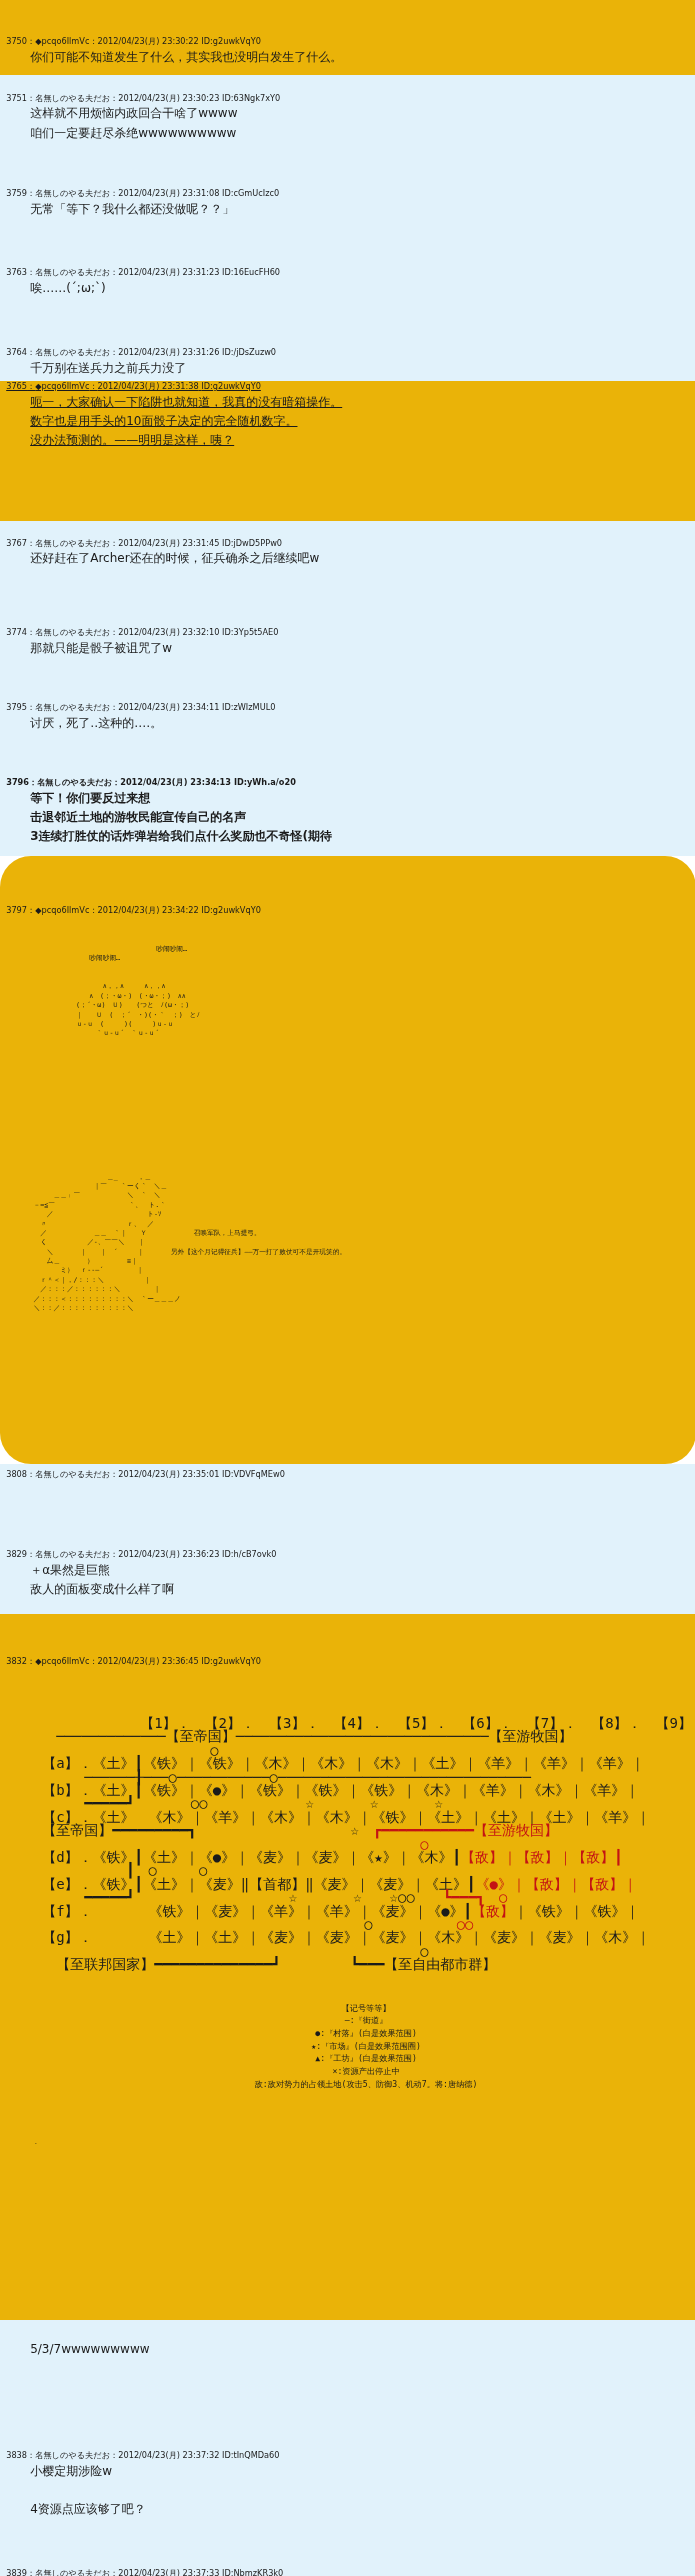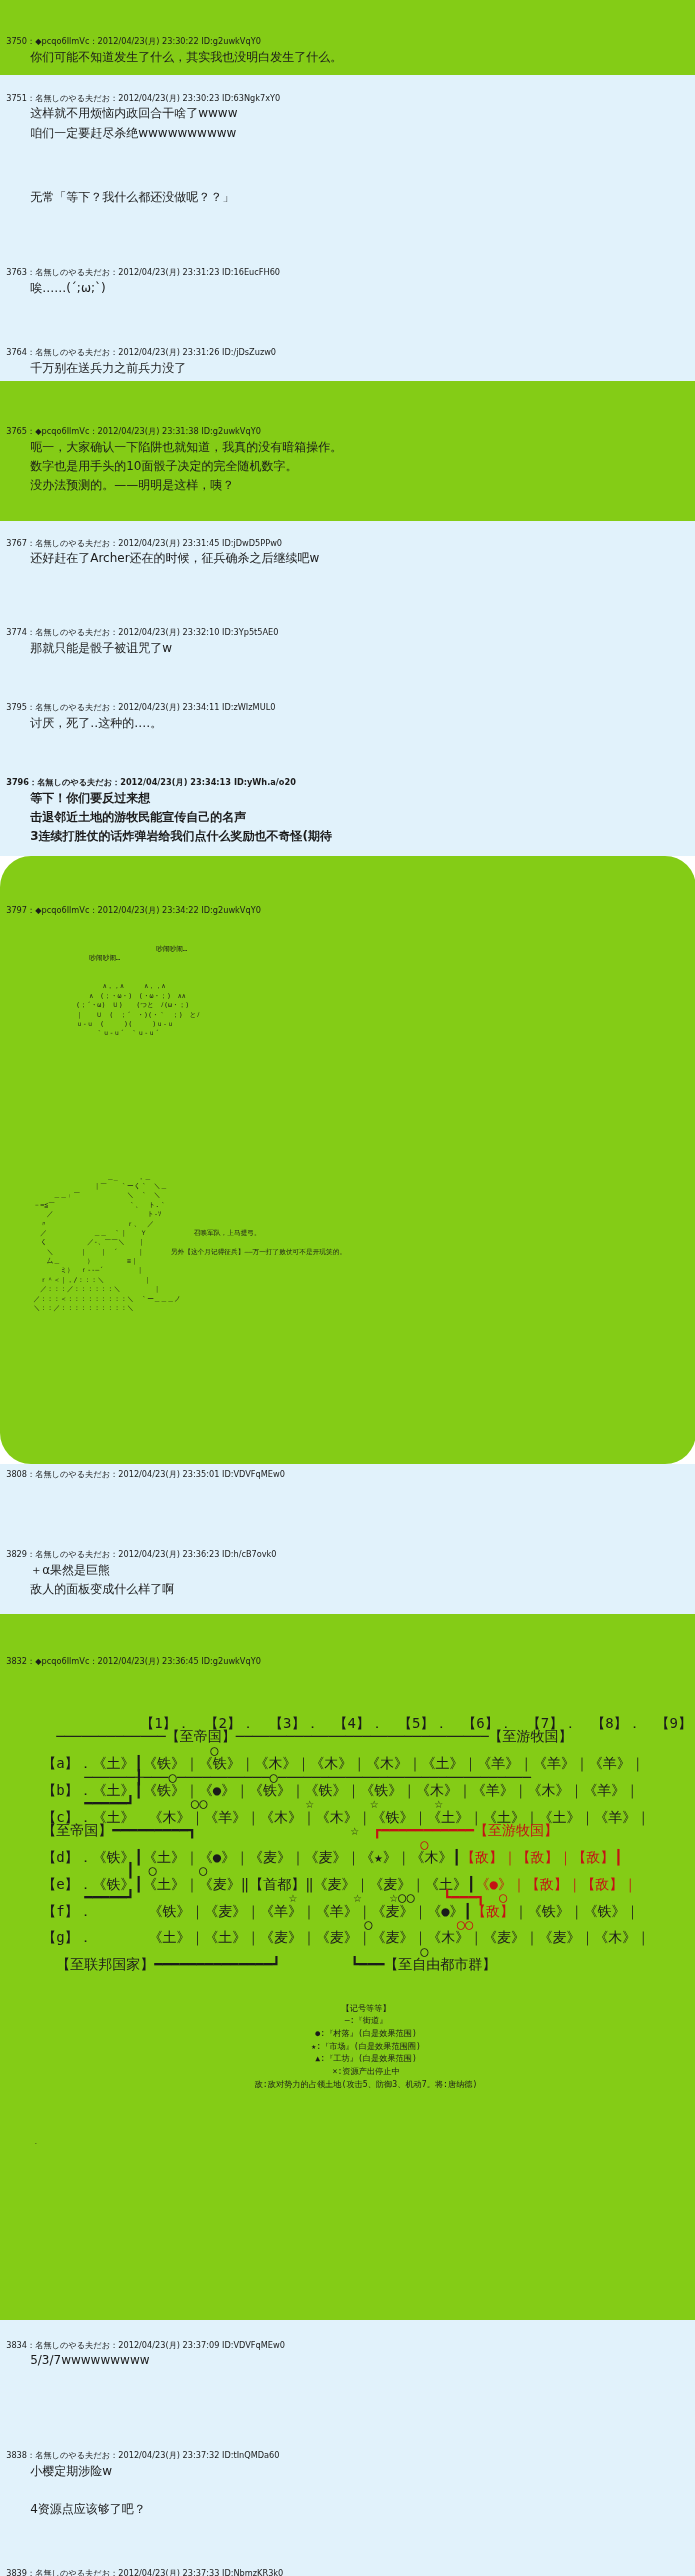--- a/index.html
+++ b/index.html
@@ -1,18 +1,18 @@
 <!DOCTYPE html>
 <html style="font-size:8.2px"><head>
 <meta charset="utf-8">
 <style>
   html,body{margin:0;padding:0;background:#ffffff;}
   body{width:696px;font-family:"DejaVu Sans",sans-serif;color:#1b1b1b;}
   .post{box-sizing:border-box;width:696px;padding-left:6.2px;overflow:hidden;}
-  .post.gm{background:#84cc16;}
+  .post.gm{background:#eab308;}
   .post.anon{background:#e1f2fb;}
   .hdr{font-size:8.2px;line-height:1.45;white-space:nowrap;}
   .hdr span{display:inline;}
   .body-text{font-size:12px;line-height:1.6;padding-left:24px;white-space:pre-wrap;}
   .aa{font-family:"DejaVu Sans Mono",monospace;font-size:6.7px;line-height:1.4;white-space:pre;margin:0;}
   .aa.cats{margin:28px 0 0 43px;}
   .aa.rider{margin:14.4px 0 0 20.6px;}
   .map{font-family:"DejaVu Sans Mono",monospace;font-size:14px;line-height:13.4px;white-space:pre;margin:49px 0 0 36px;}
   .map .m-k{color:#1b1b1b;}
   .map .m-r{color:#c41414;}
@@ -27,34 +27,35 @@
   <div class="body-text">你们可能不知道发生了什么，其实我也没明白发生了什么。</div>
 </section>
 
 <section class="post anon" style="min-height:106px;padding-top:17.5px;">
   <div class="hdr"><span>3751</span>：<span>名無しのやる夫だお</span>：<span>2012/04/23(月) 23:30:23</span> <span>ID:63Ngk7xY0</span></div>
   <div class="body-text">这样就不用烦恼内政回合干啥了wwww
 咱们一定要赶尽杀绝wwwwwwwwww</div>
 </section>
 
 <section class="post anon" style="min-height:80px;padding-top:7.2px;">
+  <div class="hdr"><span>3759</span>：<span>名無しのやる夫だお</span>：<span>2012/04/23(月) 23:31:08</span> <span>ID:cGmUcIzc0</span></div>
   <div class="body-text">无常「等下？我什么都还没做呢？？」</div>
 </section>
 
 <section class="post anon" style="min-height:80px;padding-top:6.2px;">
   <div class="hdr"><span>3763</span>：<span>名無しのやる夫だお</span>：<span>2012/04/23(月) 23:31:23</span> <span>ID:16EucFH60</span></div>
   <div class="body-text">唉……(´;ω;`)</div>
 </section>
 
 <section class="post anon" style="min-height:40px;padding-top:6.2px;">
   <div class="hdr"><span>3764</span>：<span>名無しのやる夫だお</span>：<span>2012/04/23(月) 23:31:26</span> <span>ID:/jDsZuzw0</span></div>
   <div class="body-text">千万别在送兵力之前兵力没了</div>
 </section>
 
-<section class="post gm" style="min-height:140px;padding-top:45px;">
+<section class="post gm" style="min-height:140px;text-decoration:underline;">
   <div class="hdr"><span>3765</span>：<span>◆pcqo6IlmVc</span>：<span>2012/04/23(月) 23:31:38</span> <span>ID:g2uwkVqY0</span></div>
   <div class="body-text">呃一，大家确认一下陷阱也就知道，我真的没有暗箱操作。
 数字也是用手头的10面骰子决定的完全随机数字。
 没办法预测的。——明明是这样，咦？</div>
 </section>
 
 <section class="post anon" style="min-height:98px;padding-top:16.5px;">
   <div class="hdr"><span>3767</span>：<span>名無しのやる夫だお</span>：<span>2012/04/23(月) 23:31:45</span> <span>ID:jDwD5PPw0</span></div>
   <div class="body-text">还好赶在了Archer还在的时候，征兵确杀之后继续吧w</div>
 </section>
@@ -122,21 +123,20 @@
 ―:『街道』
 ●:『村落』(白是效果范围)
 ★:『市场』(白是效果范围圈)
 ▲:『工坊』(白是效果范围)
 ×:资源产出停止中
 敌:敌对势力的占领土地(攻击5、防御3、机动7。将:唐纳德)</div>
   <div class="footnote">．</div>
 </section>
 
 <section class="post anon" style="min-height:124px;padding-top:19.6px;">
-  <div class="hdr"><span>3834</span>：<span>名無しのやる夫だお</span>：<span>2012/04/23(月) 23:37:09</span> <span>ID:VDVFqMEw0</span></div>
   <div class="body-text">5/3/7wwwwwwwww</div>
 </section>
 
 <section class="post anon" style="min-height:118px;padding-top:6.2px;">
   <div class="hdr"><span>3838</span>：<span>名無しのやる夫だお</span>：<span>2012/04/23(月) 23:37:32</span> <span>ID:tInQMDa60</span></div>
   <div class="body-text">小樱定期涉险w
 
 4资源点应该够了吧？</div>
 </section>
 

